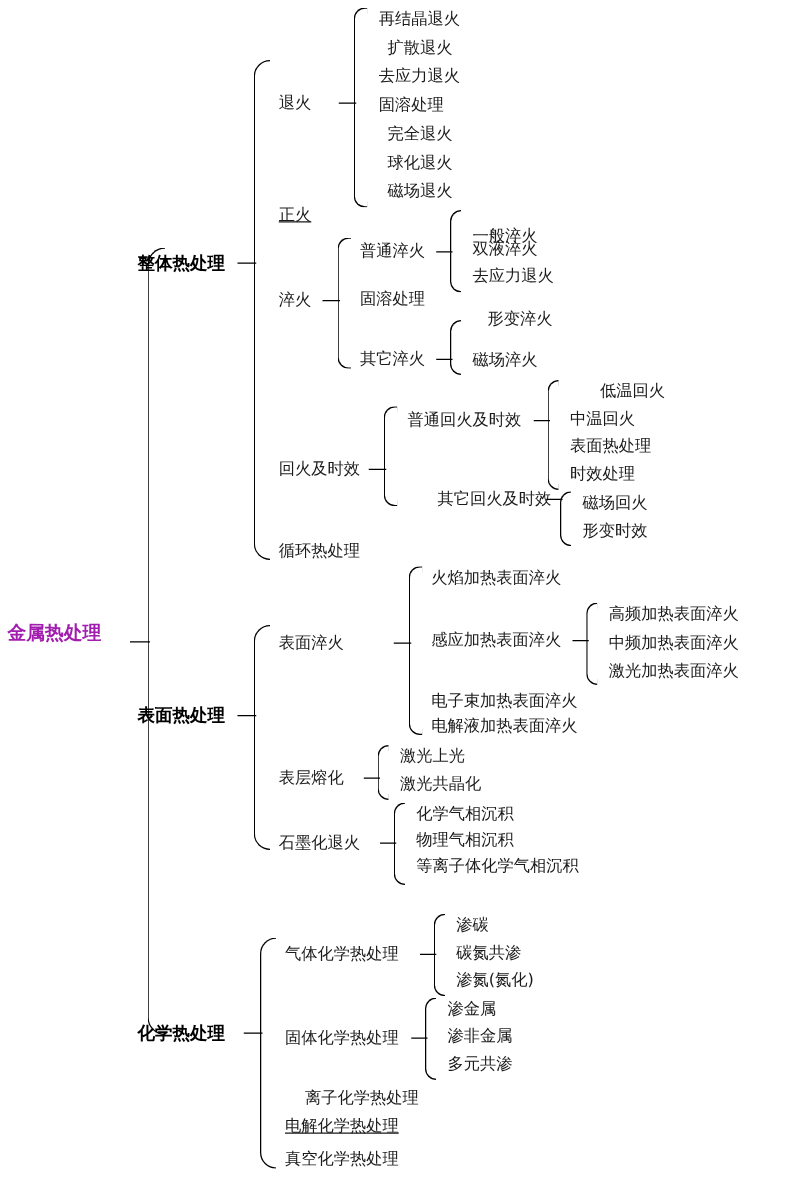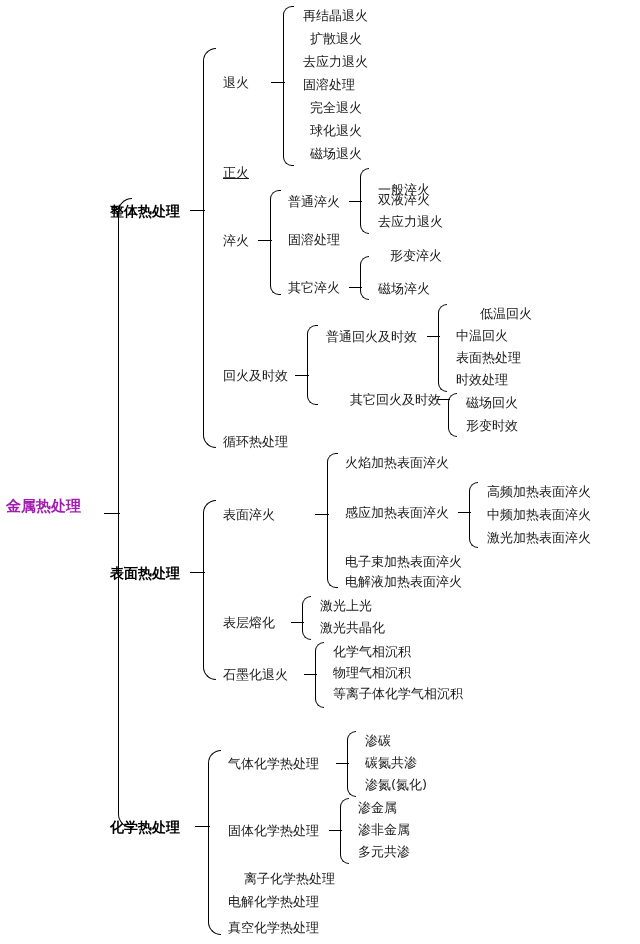--- a/index.html
+++ b/index.html
@@ -161,21 +161,21 @@
   <div class="node" style="left:333px; top:644px;">化学气相沉积</div>
   <div class="node" style="left:333px; top:665px;">物理气相沉积</div>
   <div class="node" style="left:333px; top:686px;">等离子体化学气相沉积</div>
 
   <div class="brace" style="left:208px; top:750px; width:13px; height:185px;"></div>
   <div class="stub" style="left:195px; top:826px; width:15px;"></div>
 
   <div class="node" style="left:228px; top:756px;">气体化学热处理</div>
   <div class="node" style="left:228px; top:823px;">固体化学热处理</div>
   <div class="node" style="left:228px; top:871px;margin-left:16px;">离子化学热处理</div>
-  <div class="node" style="left:228px; top:894px;">电解化学热处理</div>
+  <div class="node" style="left:228px; top:894px;text-decoration:underline;">电解化学热处理</div>
   <div class="node" style="left:228px; top:920px;">真空化学热处理</div>
 
   <div class="brace thin" style="left:347px; top:731px; width:9px; height:66px;"></div>
   <div class="stub thin" style="left:336px; top:763px; width:13px;"></div>
   <div class="node" style="left:365px; top:733px;">渗碳</div>
   <div class="node" style="left:365px; top:755px;">碳氮共渗</div>
   <div class="node" style="left:365px; top:777px;">渗氮(氮化)</div>
 
   <div class="brace thin" style="left:340px; top:798px; width:9px; height:66px;"></div>
   <div class="stub thin" style="left:329px; top:830px; width:13px;"></div>

